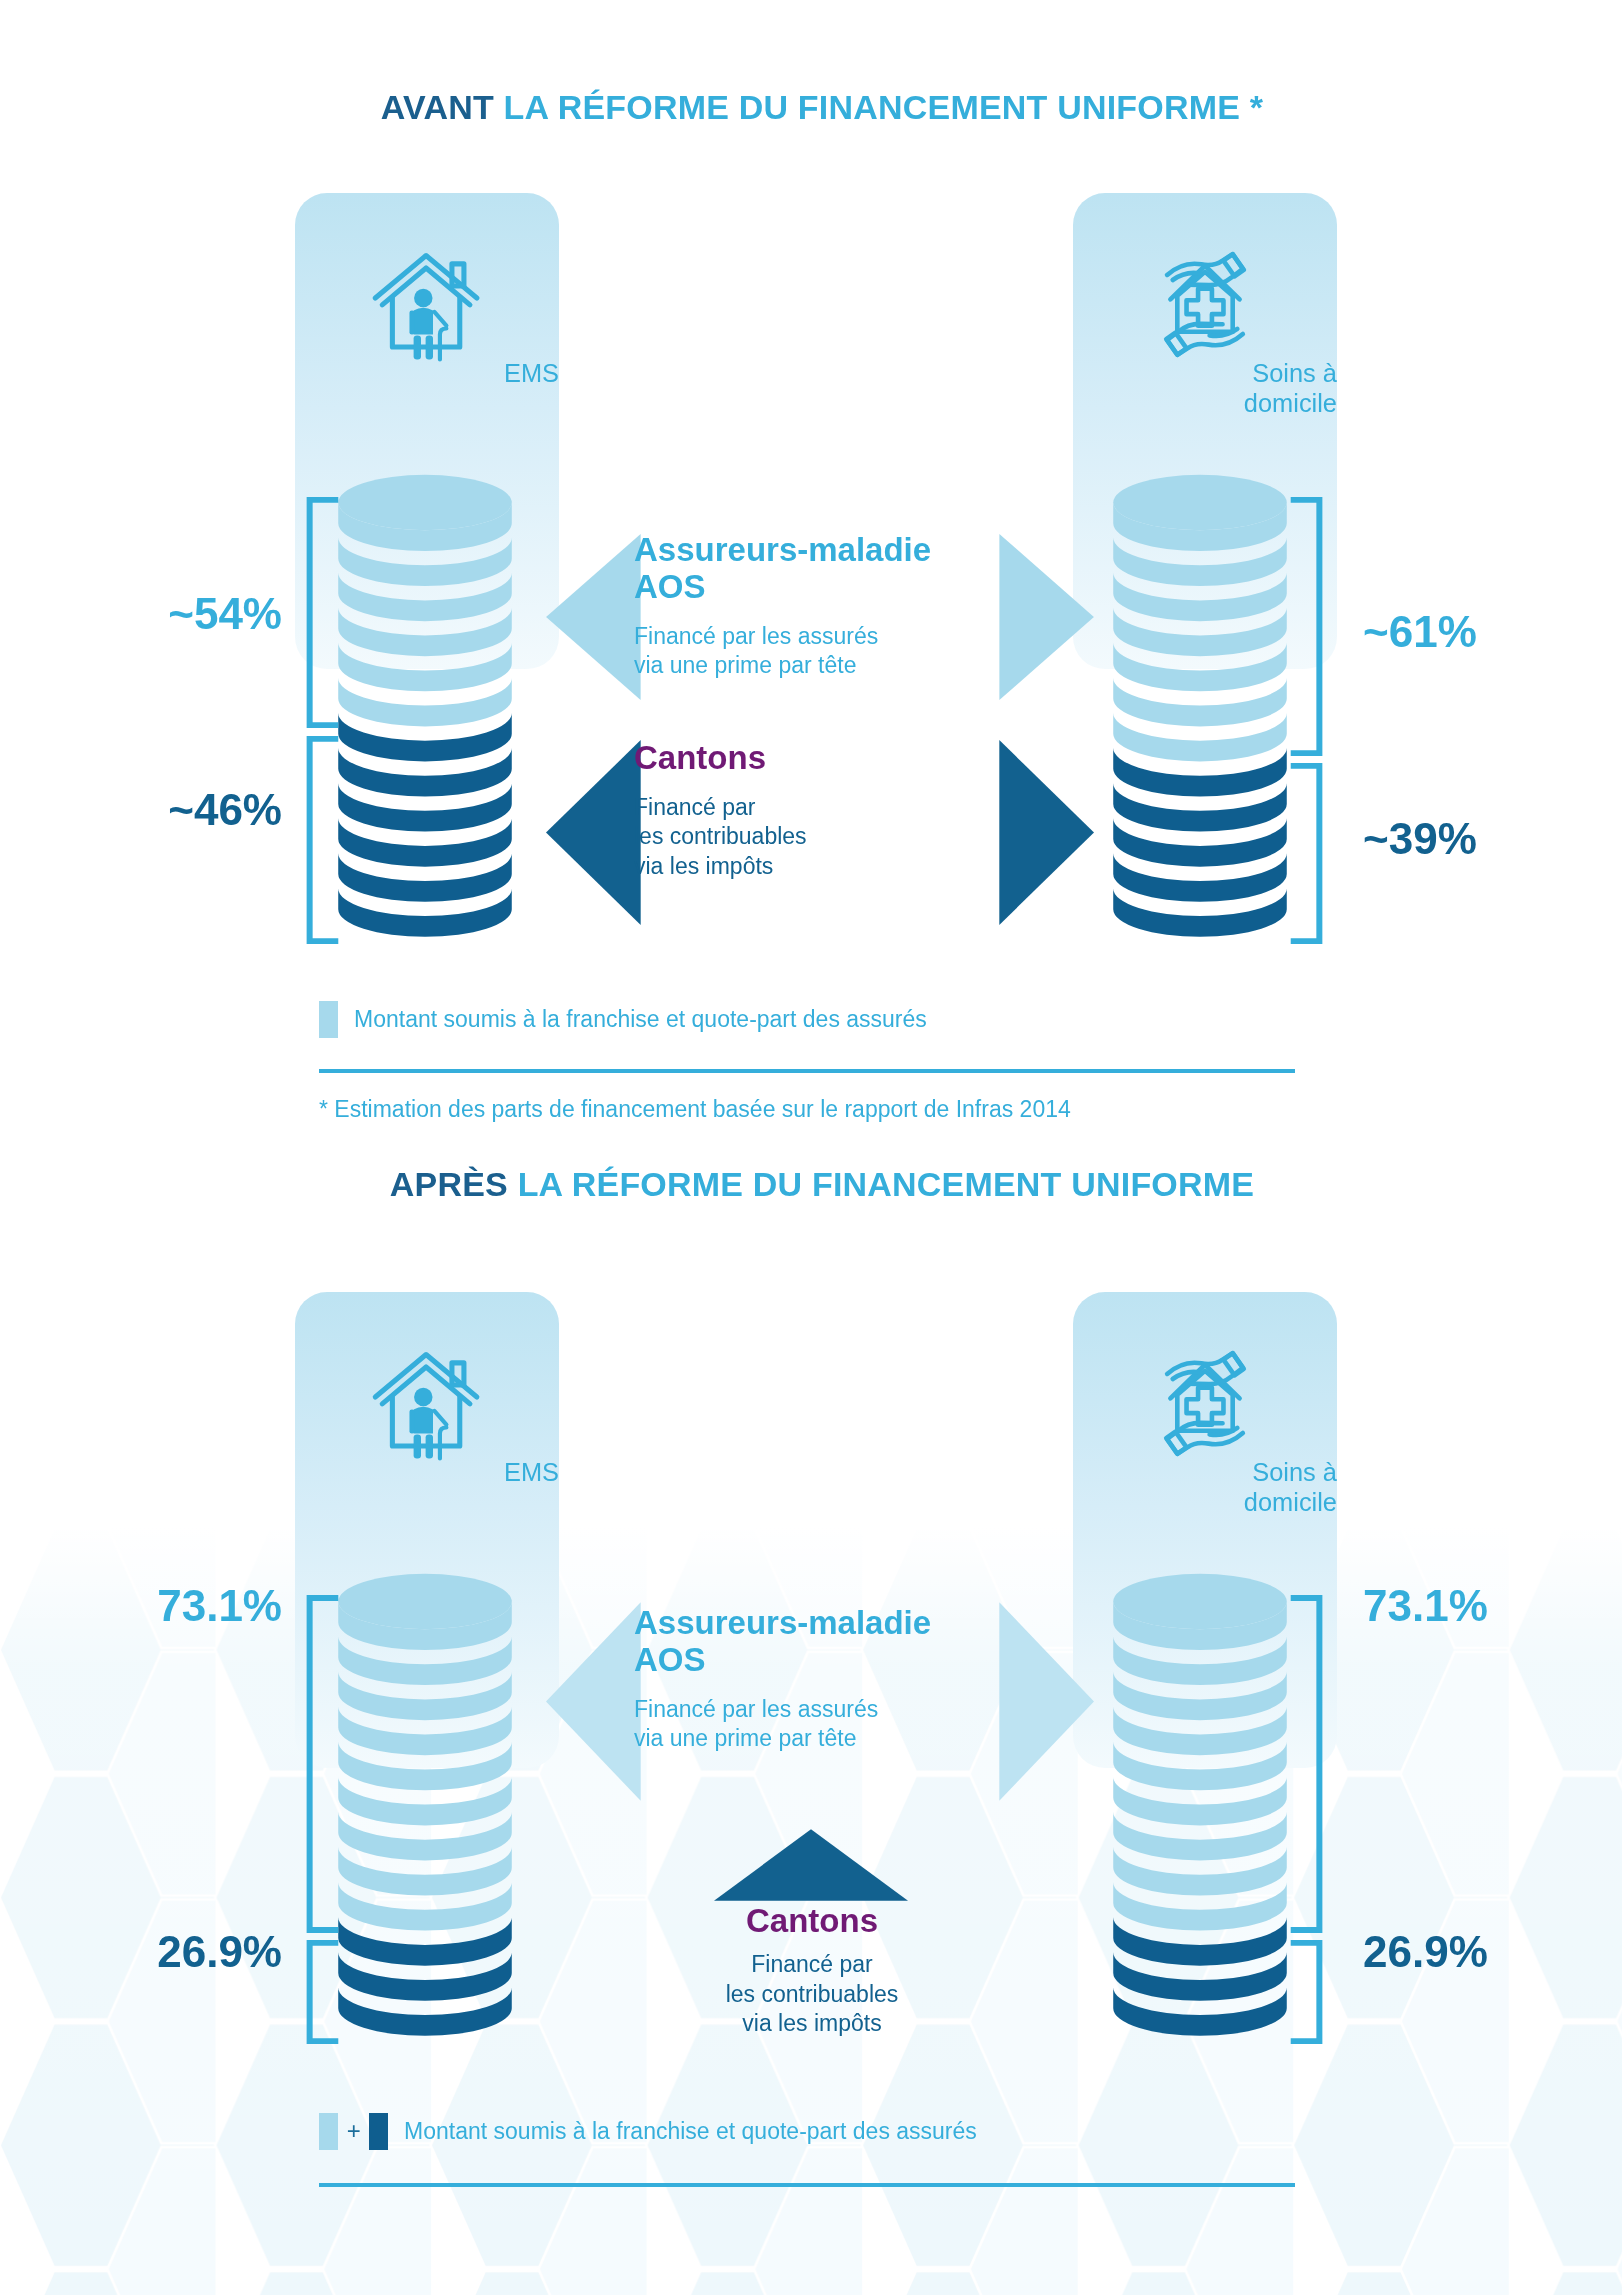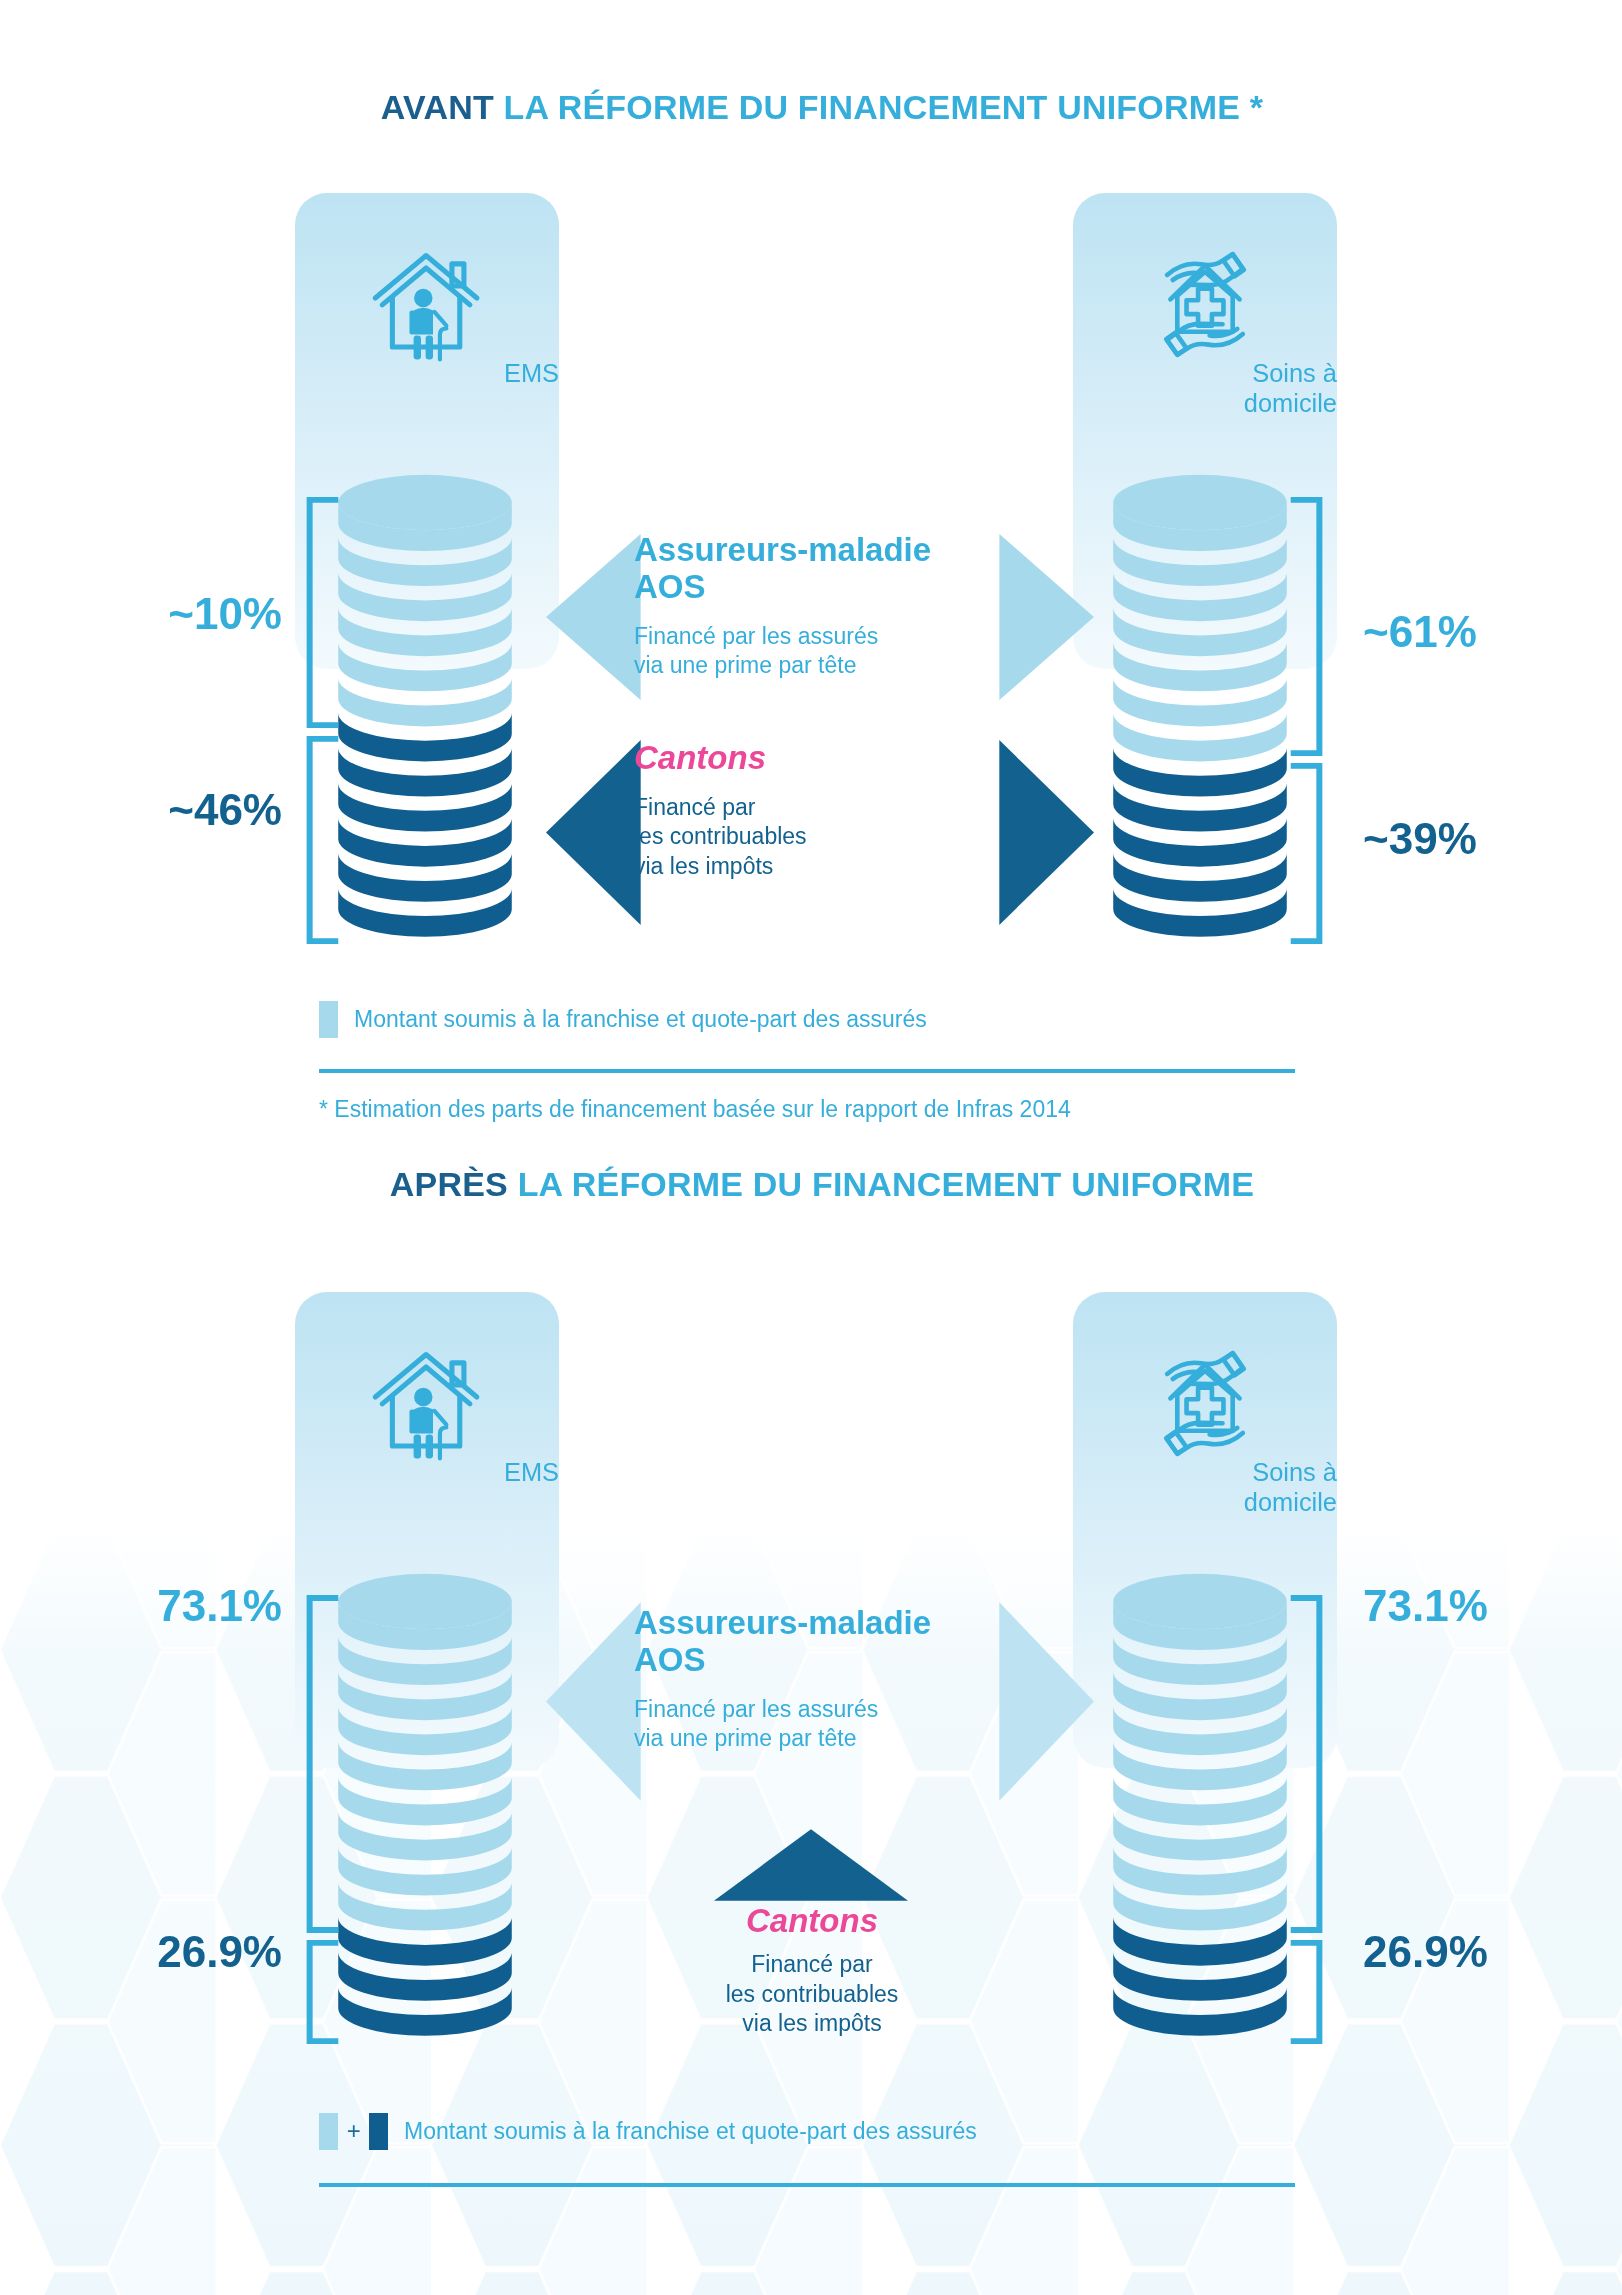--- a/index.html
+++ b/index.html
@@ -73,21 +73,21 @@
   .ctr{position:absolute;z-index:5;}
   .ctr h3{
     margin:0 0 3.7px 0;
     font-size:33px;font-weight:bold;line-height:1.12;
   }
   .ctr p{
     margin:0;font-size:23px;line-height:1.28;font-weight:400;
   }
   .c-light h3{color:#35aedb;}
   .c-light p{color:#35aedb;}
-  .c-dark h3{color:#ec4899;font-style:italic;}
+  .c-dark h3{color:#701a75;}
   .c-dark p{color:#12618f;}
   .ctr.center-al{text-align:center;}
 
   
   .arrow{position:absolute;z-index:5;}
 
   
   .legend{
     position:absolute;z-index:5;display:flex;align-items:center;
   }
@@ -227,21 +227,21 @@
     <path d="M72 6 L10 6 L10 444 L72 444" fill="none" stroke="#35aedb" stroke-width="13"></path>
   </svg>
 
   <svg class="bracket" style="left:1287px;top:497px;" width="37" height="259" viewBox="0 0 80 560">
     <path d="M8 6 L70 6 L70 554 L8 554" fill="none" stroke="#35aedb" stroke-width="13"></path>
   </svg>
   <svg class="bracket" style="left:1287px;top:763px;" width="37" height="181" viewBox="0 0 80 392">
     <path d="M8 6 L70 6 L70 386 L8 386" fill="none" stroke="#35aedb" stroke-width="13"></path>
   </svg>
 
-  <div class="pct light l" style="left:65px;top:589px;width:217px;">~10%</div>
+  <div class="pct light l" style="left:65px;top:589px;width:217px;">~54%</div>
   <div class="pct dark l" style="left:65px;top:785px;width:217px;">~46%</div>
   <div class="pct light r" style="left:1343px;top:607px;width:217px;">~61%</div>
   <div class="pct dark r" style="left:1343px;top:814px;width:217px;">~39%</div>
 
   <svg class="arrow" style="left:546px;top:534px;" width="97" height="166" viewBox="0 0 210 360">
     <polygon points="205,0 205,360 0,180" fill="#a6d9ec"></polygon>
   </svg>
   <svg class="arrow" style="left:997px;top:534px;" width="97" height="166" viewBox="0 0 210 360">
     <polygon points="5,0 5,360 210,180" fill="#a6d9ec"></polygon>
   </svg>

